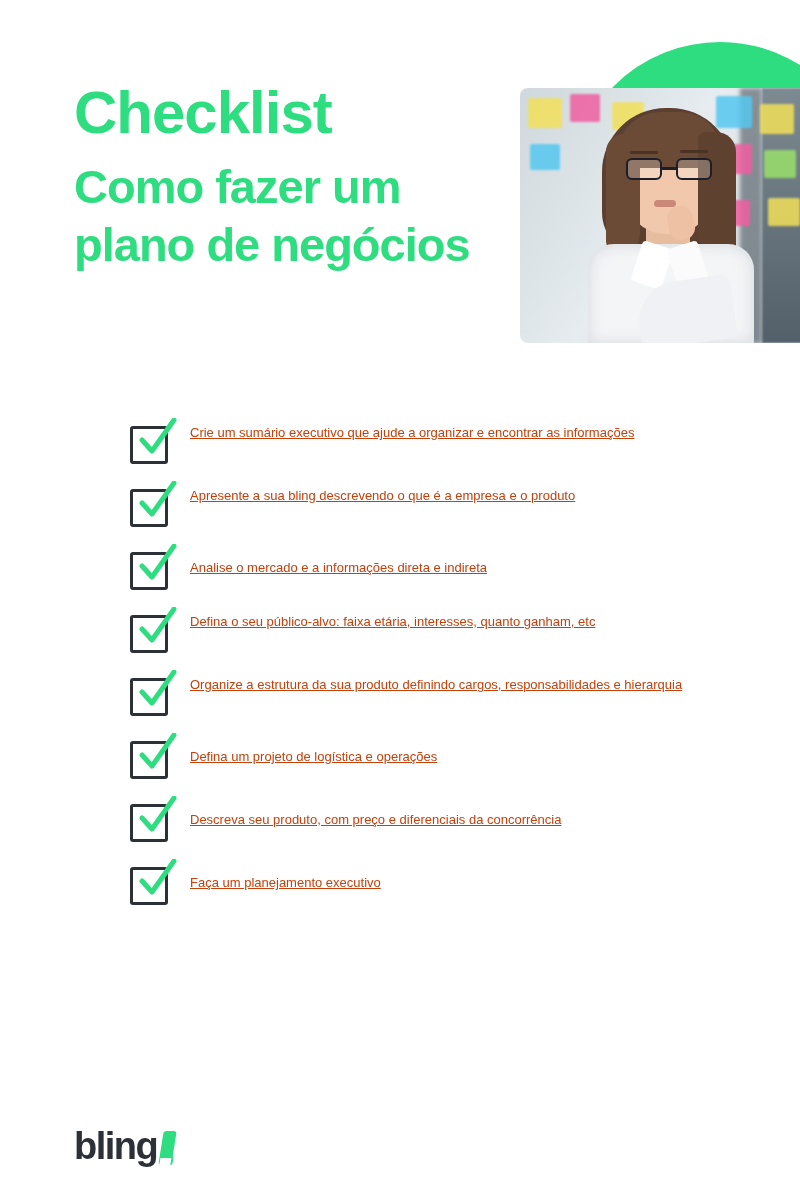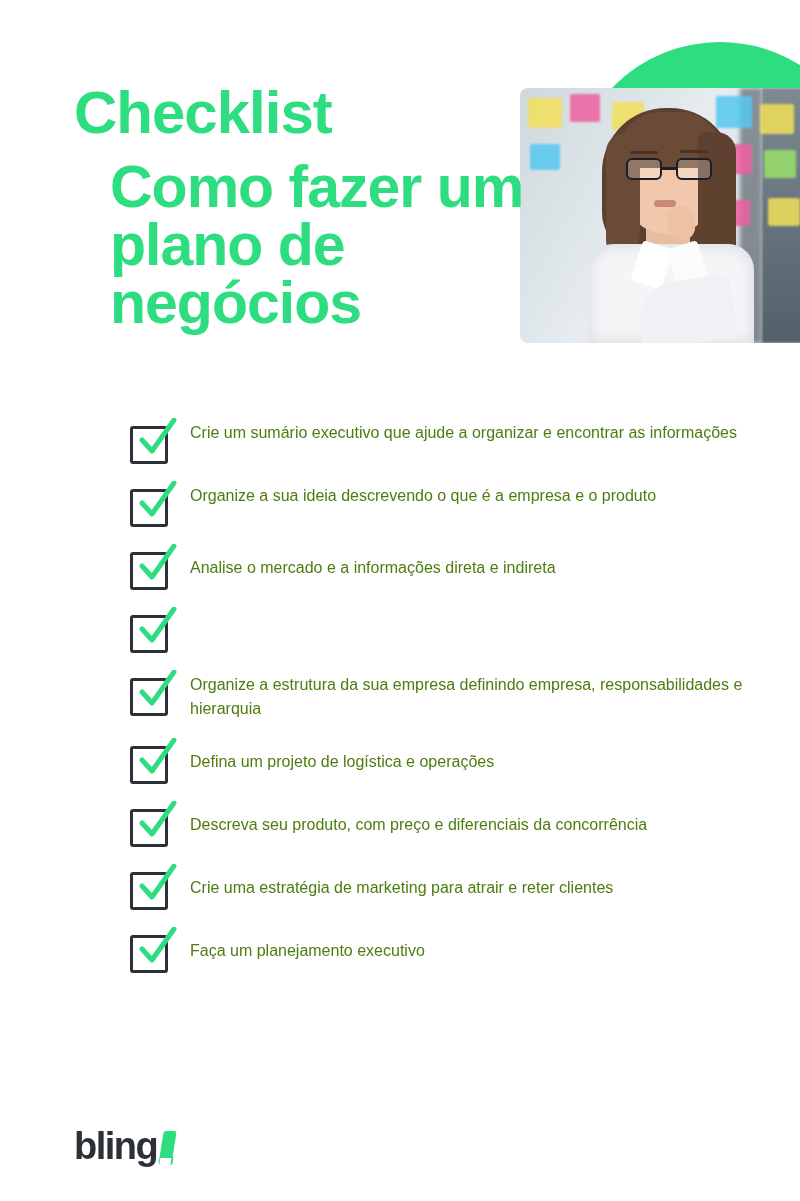--- a/index.html
+++ b/index.html
@@ -155,27 +155,26 @@
   .title-block { position: absolute; left: 74px; top: 82px; }
   .t-checklist {
     font-size: 60px;
     line-height: 62px;
     font-weight: bold;
     color: #2ddd7f;
     letter-spacing: -1px;
   }
   .t-sub {
     margin-top: 14px;
-    font-size: 59px;
+    font-size: 47px;
     line-height: 58px;
     font-weight: bold;
     color: #2ddd7f;
     letter-spacing: -1px;
     max-width: 420px;
-    margin-left: 36px;
   }
 
   
   .list {
     position: absolute;
     left: 130px;
     top: 418px;
     width: 660px;
   }
   .item {
@@ -192,25 +191,26 @@
   }
   .check-box .sq {
     position: absolute;
     left: 0; top: 8px;
     width: 38px; height: 38px;
     border: 3px solid #2c3037;
     border-radius: 3px;
   }
   .check-box svg { position: absolute; left: 4px; top: 0; }
   .item-text {
-    font-size: 16px;
+    font-size: 13px;
     line-height: 24px;
-    color: #4d7c0f;
+    color: #c2410c;
     padding-top: 12px;
     max-width: 600px;
+    text-decoration: underline;
   }
   .item-text.two { padding-top: 3px; }
 
   
   .logo {
     position: absolute;
     left: 74px;
     bottom: 36px;
     display: flex;
     align-items: flex-end;
@@ -312,50 +312,51 @@
       <span class="item-text two">Crie um sumário executivo que ajude a organizar e encontrar as informações</span>
     </div>
 
     <div class="item">
       <span class="check-box">
         <span class="sq"></span>
         <svg width="44" height="44" viewBox="0 0 44 44" aria-hidden="true">
           <path d="M8 22 L18 33 L40 2" fill="none" stroke="#2ddd7f" stroke-width="5" stroke-linecap="round" stroke-linejoin="round"></path>
         </svg>
       </span>
-      <span class="item-text two">Organize a sua ideia descrevendo o que é a empresa e o produto</span>
+      <span class="item-text two">Apresente a sua bling descrevendo o que é a empresa e o produto</span>
     </div>
 
     <div class="item">
       <span class="check-box">
         <span class="sq"></span>
         <svg width="44" height="44" viewBox="0 0 44 44" aria-hidden="true">
           <path d="M8 22 L18 33 L40 2" fill="none" stroke="#2ddd7f" stroke-width="5" stroke-linecap="round" stroke-linejoin="round"></path>
         </svg>
       </span>
       <span class="item-text">Analise o mercado e a informações direta e indireta</span>
     </div>
 
     <div class="item">
       <span class="check-box">
         <span class="sq"></span>
         <svg width="44" height="44" viewBox="0 0 44 44" aria-hidden="true">
           <path d="M8 22 L18 33 L40 2" fill="none" stroke="#2ddd7f" stroke-width="5" stroke-linecap="round" stroke-linejoin="round"></path>
         </svg>
       </span>
-    </div>
-
-    <div class="item">
-      <span class="check-box">
-        <span class="sq"></span>
-        <svg width="44" height="44" viewBox="0 0 44 44" aria-hidden="true">
-          <path d="M8 22 L18 33 L40 2" fill="none" stroke="#2ddd7f" stroke-width="5" stroke-linecap="round" stroke-linejoin="round"></path>
-        </svg>
-      </span>
-      <span class="item-text two">Organize a estrutura da sua empresa definindo empresa, responsabilidades e hierarquia</span>
+      <span class="item-text two">Defina o seu público-alvo: faixa etária, interesses, quanto ganham, etc</span>
+    </div>
+
+    <div class="item">
+      <span class="check-box">
+        <span class="sq"></span>
+        <svg width="44" height="44" viewBox="0 0 44 44" aria-hidden="true">
+          <path d="M8 22 L18 33 L40 2" fill="none" stroke="#2ddd7f" stroke-width="5" stroke-linecap="round" stroke-linejoin="round"></path>
+        </svg>
+      </span>
+      <span class="item-text two">Organize a estrutura da sua produto definindo cargos, responsabilidades e hierarquia</span>
     </div>
 
     <div class="item">
       <span class="check-box">
         <span class="sq"></span>
         <svg width="44" height="44" viewBox="0 0 44 44" aria-hidden="true">
           <path d="M8 22 L18 33 L40 2" fill="none" stroke="#2ddd7f" stroke-width="5" stroke-linecap="round" stroke-linejoin="round"></path>
         </svg>
       </span>
       <span class="item-text">Defina um projeto de logística e operações</span>
@@ -364,29 +365,20 @@
     <div class="item">
       <span class="check-box">
         <span class="sq"></span>
         <svg width="44" height="44" viewBox="0 0 44 44" aria-hidden="true">
           <path d="M8 22 L18 33 L40 2" fill="none" stroke="#2ddd7f" stroke-width="5" stroke-linecap="round" stroke-linejoin="round"></path>
         </svg>
       </span>
       <span class="item-text">Descreva seu produto, com preço e diferenciais da concorrência</span>
     </div>
 
-    <div class="item">
-      <span class="check-box">
-        <span class="sq"></span>
-        <svg width="44" height="44" viewBox="0 0 44 44" aria-hidden="true">
-          <path d="M8 22 L18 33 L40 2" fill="none" stroke="#2ddd7f" stroke-width="5" stroke-linecap="round" stroke-linejoin="round"></path>
-        </svg>
-      </span>
-      <span class="item-text">Crie uma estratégia de marketing para atrair e reter clientes</span>
-    </div>
 
     <div class="item">
       <span class="check-box">
         <span class="sq"></span>
         <svg width="44" height="44" viewBox="0 0 44 44" aria-hidden="true">
           <path d="M8 22 L18 33 L40 2" fill="none" stroke="#2ddd7f" stroke-width="5" stroke-linecap="round" stroke-linejoin="round"></path>
         </svg>
       </span>
       <span class="item-text">Faça um planejamento executivo</span>
     </div>

